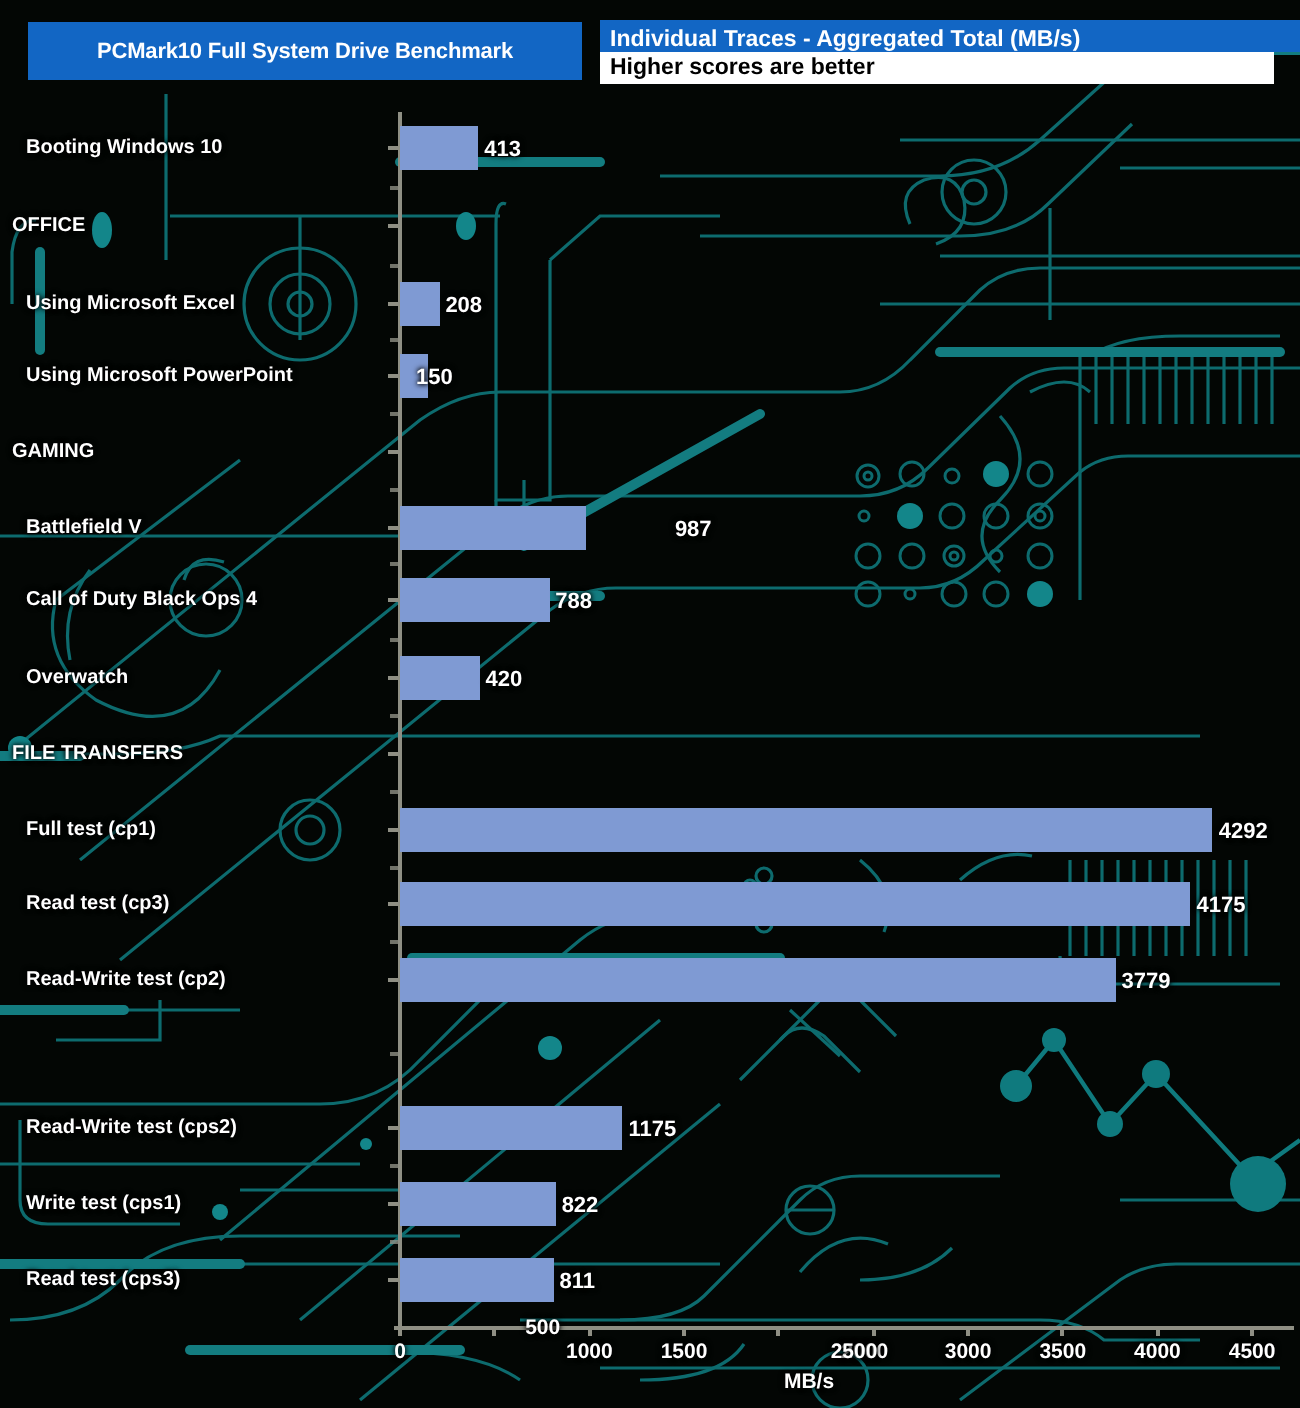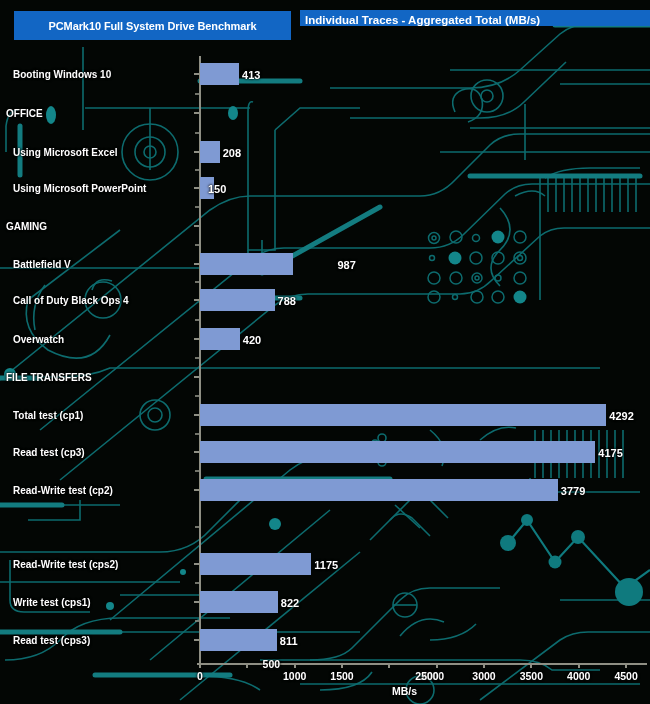--- a/index.html
+++ b/index.html
@@ -312,20 +312,23 @@
       <circle cx="110" cy="606" r="4"></circle>
       <circle cx="183" cy="572" r="3"></circle>
     </g>
   </svg>
 
   <div class="hdr-main">
     <span class="hdr-main-txt">PCMark10 Full System Drive Benchmark</span>
   </div>
   <div class="hdr-sub-blue">
     <span>Individual Traces - Aggregated Total (MB/s)</span>
+  </div>
+  <div class="hdr-sub-white">
+    <span>Higher scores are better</span>
   </div>
 
   <div id="plot">
       <div class="axis-line" style="left: 199px; top: 56px; width: 2px; height: 607px;"></div>
       <div class="axis-line" style="left: 197px; top: 663px; width: 450px; height: 2px;"></div>
       <div class="tick" style="left: 194px; top: 73px; width: 5px; height: 2px;"></div>
       <div class="tick" style="left: 195px; top: 92.5px; width: 4px; height: 2px; opacity: 0.8;"></div>
       <div class="tick" style="left: 194px; top: 112px; width: 5px; height: 2px;"></div>
       <div class="tick" style="left: 195px; top: 131.5px; width: 4px; height: 2px; opacity: 0.8;"></div>
       <div class="tick" style="left: 194px; top: 151px; width: 5px; height: 2px;"></div>
@@ -388,21 +391,21 @@
       <div class="cat-label" style="left: 13px; top: 264px;">Battlefield V</div>
       <div class="bar" style="left: 200px; top: 264px; width: 93.45px; height: 22px;"></div>
       <div class="bar-val" style="left: 296.45px; top: 265px; margin-left: 41px;">987</div>
       <div class="cat-label" style="left: 13px; top: 300px;">Call of Duty Black Ops 4</div>
       <div class="bar" style="left: 200px; top: 300px; width: 74.6085px; height: 22px;"></div>
       <div class="bar-val" style="left: 277.609px; top: 301px;">788</div>
       <div class="cat-label" style="left: 13px; top: 339px;">Overwatch</div>
       <div class="bar" style="left: 200px; top: 339px; width: 39.766px; height: 22px;"></div>
       <div class="bar-val" style="left: 242.766px; top: 340px;">420</div>
       <div class="cat-label" style="left: 6px; top: 377px;">FILE TRANSFERS</div>
-      <div class="cat-label" style="left: 13px; top: 415px;">Total test (cp1)</div>
+      <div class="cat-label" style="left: 13px; top: 415px;">Full test (cp1)</div>
       <div class="bar" style="left: 200px; top: 415px; width: 406.37px; height: 22px;"></div>
       <div class="bar-val" style="left: 609.37px; top: 416px;">4292</div>
       <div class="cat-label" style="left: 13px; top: 452px;">Read test (cp3)</div>
       <div class="bar" style="left: 200px; top: 452px; width: 395.293px; height: 22px;"></div>
       <div class="bar-val" style="left: 598.293px; top: 453px;">4175</div>
       <div class="cat-label" style="left: 13px; top: 490px;">Read-Write test (cp2)</div>
       <div class="bar" style="left: 200px; top: 490px; width: 357.799px; height: 22px;"></div>
       <div class="bar-val" style="left: 560.799px; top: 491px;">3779</div>
       <div class="cat-label" style="left: 13px; top: 564px;">Read-Write test (cps2)</div>
       <div class="bar" style="left: 200px; top: 564px; width: 111.25px; height: 22px;"></div>

